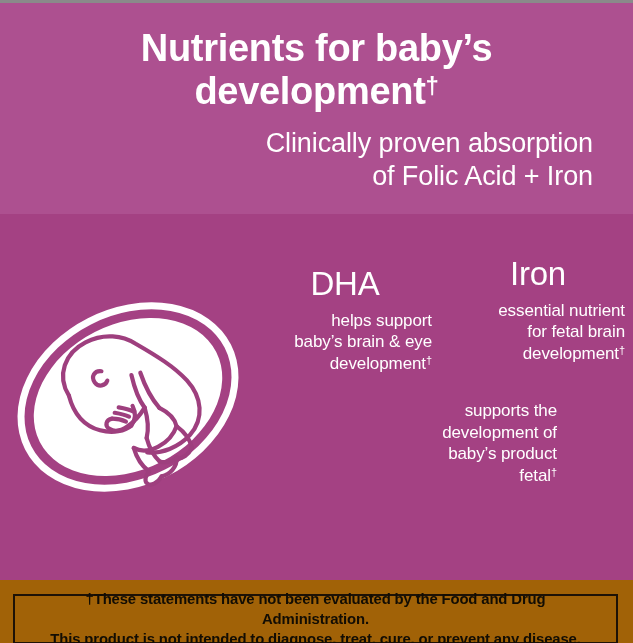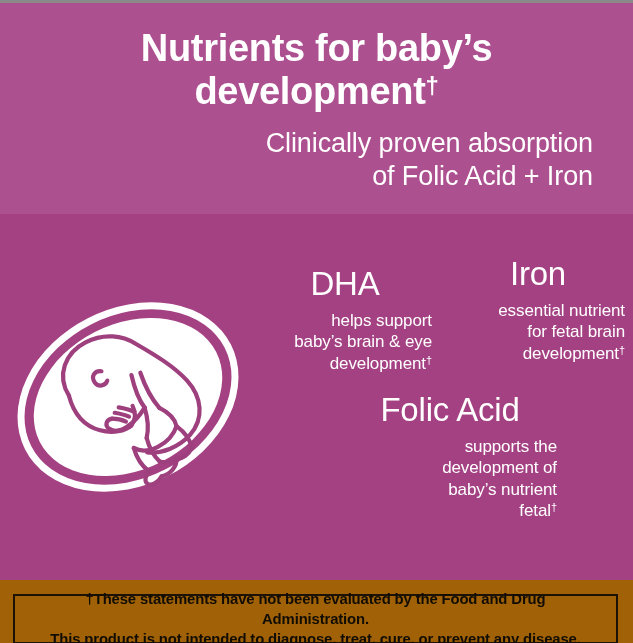--- a/index.html
+++ b/index.html
@@ -230,25 +230,24 @@
   <div class="nutrient" id="nutrient-iron">
     <p class="n-title">Iron</p>
     <p class="n-desc">
       <span>essential nutrient</span><br>
       <span>for fetal brain</span><br>
       <span>development</span><span class="dag">†</span>
     </p>
   </div>
 
   <div class="nutrient" id="nutrient-folic">
-    <p class="n-title">Folic Acid</p>
     <p class="n-desc">
       <span>supports the</span><br>
       <span>development of</span><br>
-      <span>baby’s nutrient</span><br>
+      <span>baby’s product</span><br>
       <span>fetal</span><span class="dag">†</span>
     </p>
   </div>
 
   <div class="footer-band">
     <div class="footer-box">
       <p class="footer-text">
         <span>†These statements have not been evaluated by the Food and Drug Administration.</span><br>
         <span>This product is not intended to diagnose, treat, cure, or prevent any disease.</span>
       </p>

